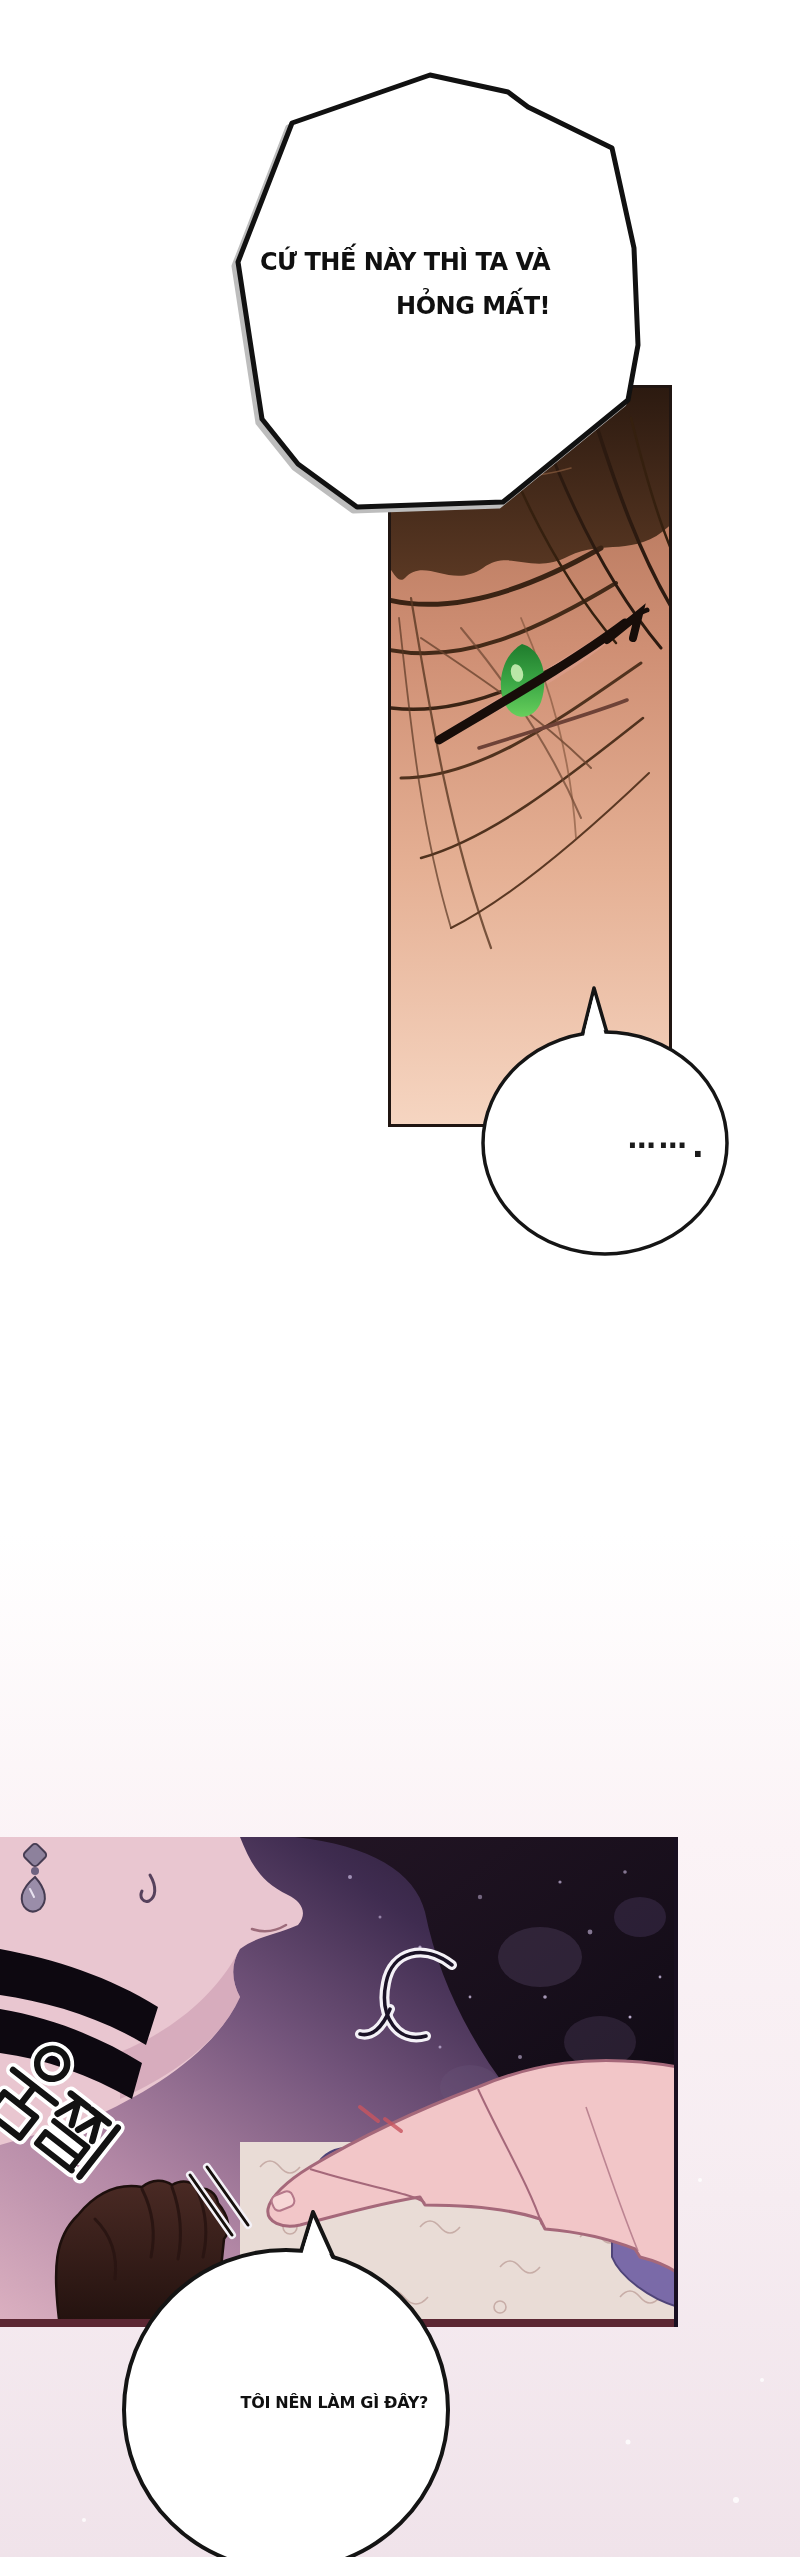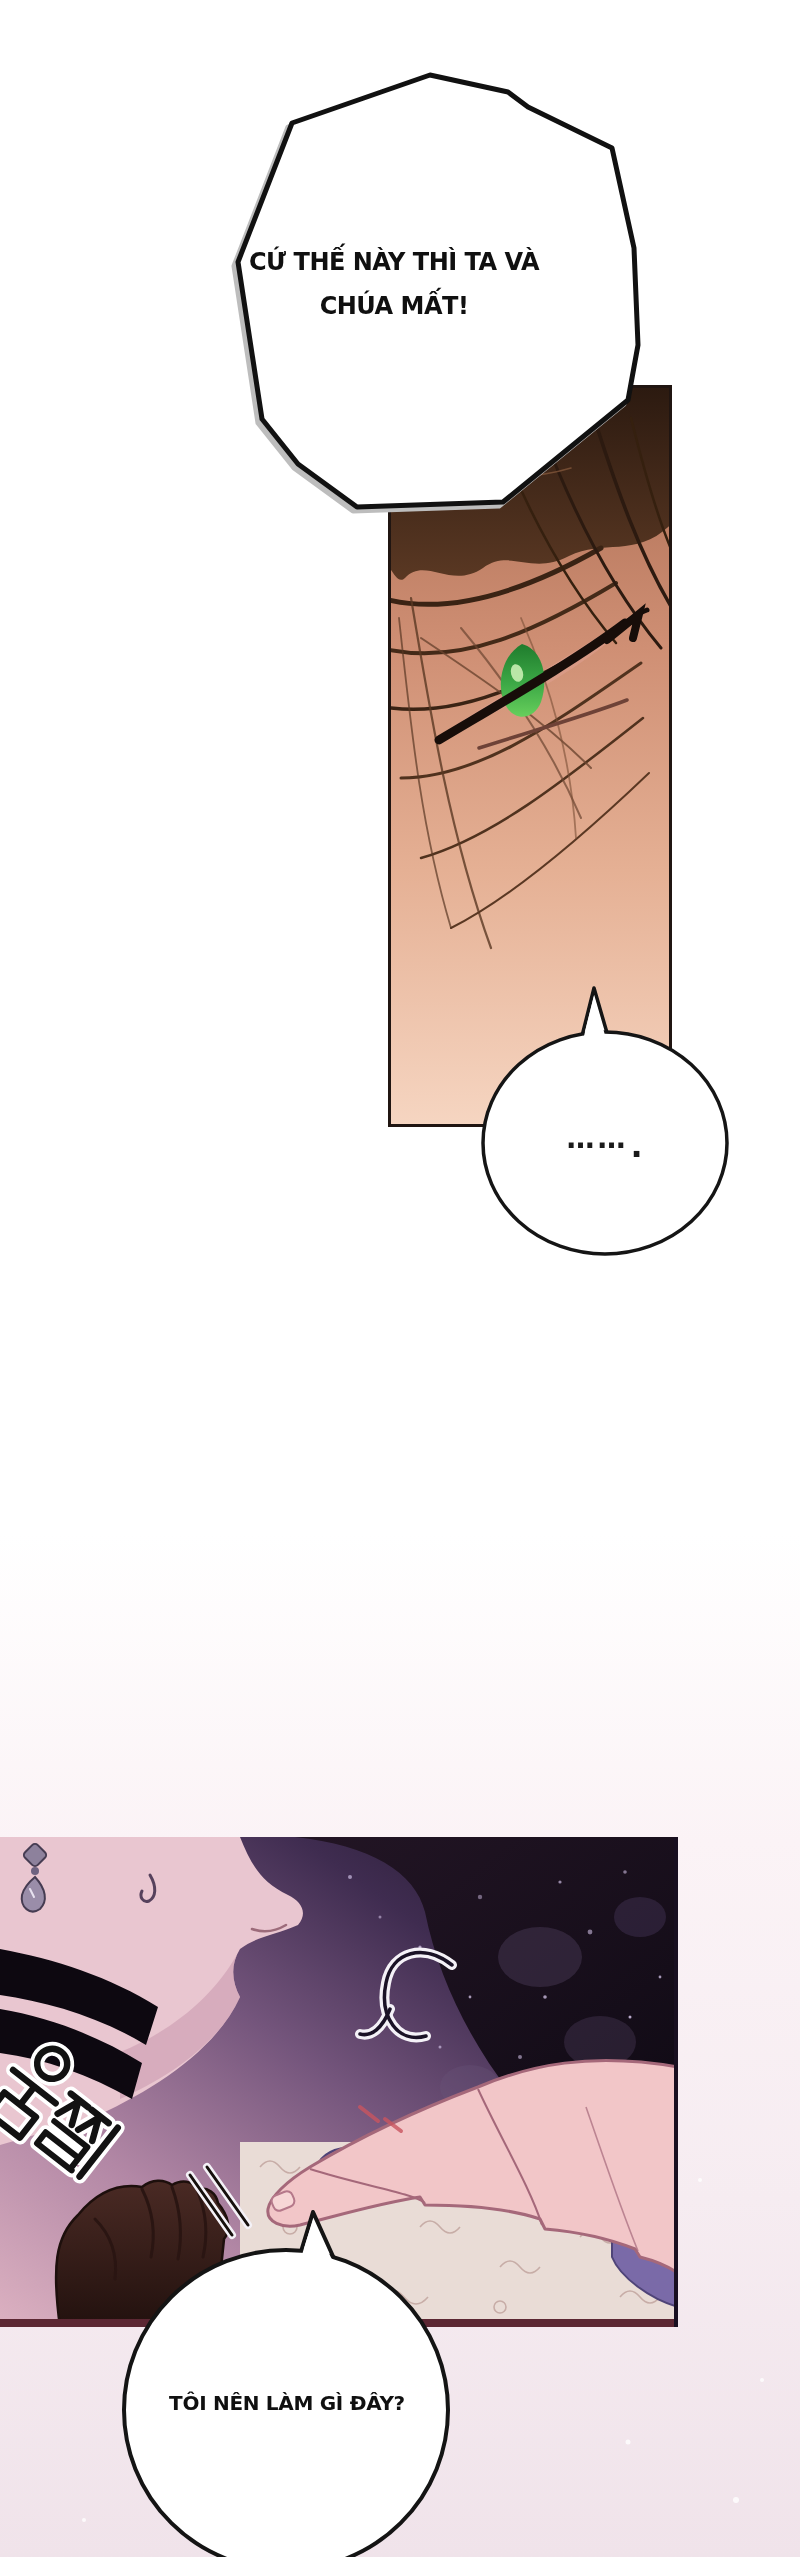--- a/index.html
+++ b/index.html
@@ -9,25 +9,25 @@
     margin:0 auto;
     overflow:hidden;
     background:linear-gradient(180deg,#ffffff 0%,#ffffff 60%,#fbf3f6 72%,#f6ecf1 86%,#f0e3ea 100%);
     font-family:"DejaVu Sans","Liberation Sans",sans-serif;
   }
   .panel{position:absolute;overflow:hidden;}
   .panel svg{display:block;}
   .eye-panel{left:388px;top:385px;width:284px;height:742px;border:3px solid #201511;box-sizing:border-box;}
   .scene-panel{left:0;top:1837px;width:678px;height:490px;}
   .speech-text{
-    position:absolute;text-align:center;color:#101010;
+    position:absolute;text-align:right;color:#101010;
     font-weight:800;
   }
   .shout-text{left:238px;top:240px;width:312px;font-size:24px;line-height:44px;letter-spacing:-0.5px;}
-  .thought-text{left:146px;top:2388px;width:282px;font-size:20px;line-height:30px;letter-spacing:-0.3px;}
+  .thought-text{left:146px;top:2388px;width:282px;font-size:16px;line-height:30px;letter-spacing:-0.3px;}
   .silence-text{left:505px;top:1118px;width:200px;font-size:28px;font-weight:700;letter-spacing:3px;color:#1a1a1a;}
   .silence-period{display:inline-block;transform:translate(2px,9px);font-size:32px;}
   .bubble-svg{position:absolute;left:0;top:0;}
   .shadowed{filter:drop-shadow(-4px 4px 0px #bdbdbd);}
 </style>
 </head>
 <body>
 
 <div class="page">
 
@@ -252,21 +252,21 @@
     <ellipse cx="605" cy="1143" rx="122" ry="111" fill="#ffffff" stroke="#151515" stroke-width="3.5"></ellipse>
     <polygon points="581,1048 594,996 608,1046" fill="#ffffff"></polygon>
   </svg>
   <div class="speech-text silence-text"><span>……</span><span class="silence-period">.</span></div>
 
   <svg class="bubble-svg shadowed" width="800" height="2557" viewBox="0 0 800 2557">
     <polygon points="292,123 430,75 508,92 528,107 612,148 634,248 638,345 628,400 503,502 357,507 298,464 262,419 238,262" fill="#ffffff" stroke="#111111" stroke-width="5" stroke-linejoin="round"></polygon>
   </svg>
   <div class="speech-text shout-text">
     <span style="display:block">CỨ THẾ NÀY THÌ TA VÀ</span>
-    <span style="display:block">CHÚA MẤT!</span>
+    <span style="display:block">HỎNG MẤT!</span>
   </div>
 
   <svg class="bubble-svg" width="800" height="2557" viewBox="0 0 800 2557">
     <polygon points="296,2268 313,2212 341,2274" fill="#ffffff" stroke="#141414" stroke-width="4" stroke-linejoin="round"></polygon>
     <ellipse cx="286" cy="2410" rx="162" ry="160" fill="#ffffff" stroke="#141414" stroke-width="4"></ellipse>
     <polygon points="299,2264 313,2220 337,2270" fill="#ffffff"></polygon>
   </svg>
   <div class="speech-text thought-text">TÔI NÊN LÀM GÌ ĐÂY?</div>
 
   <svg class="bubble-svg" width="800" height="2557" viewBox="0 0 800 2557">

